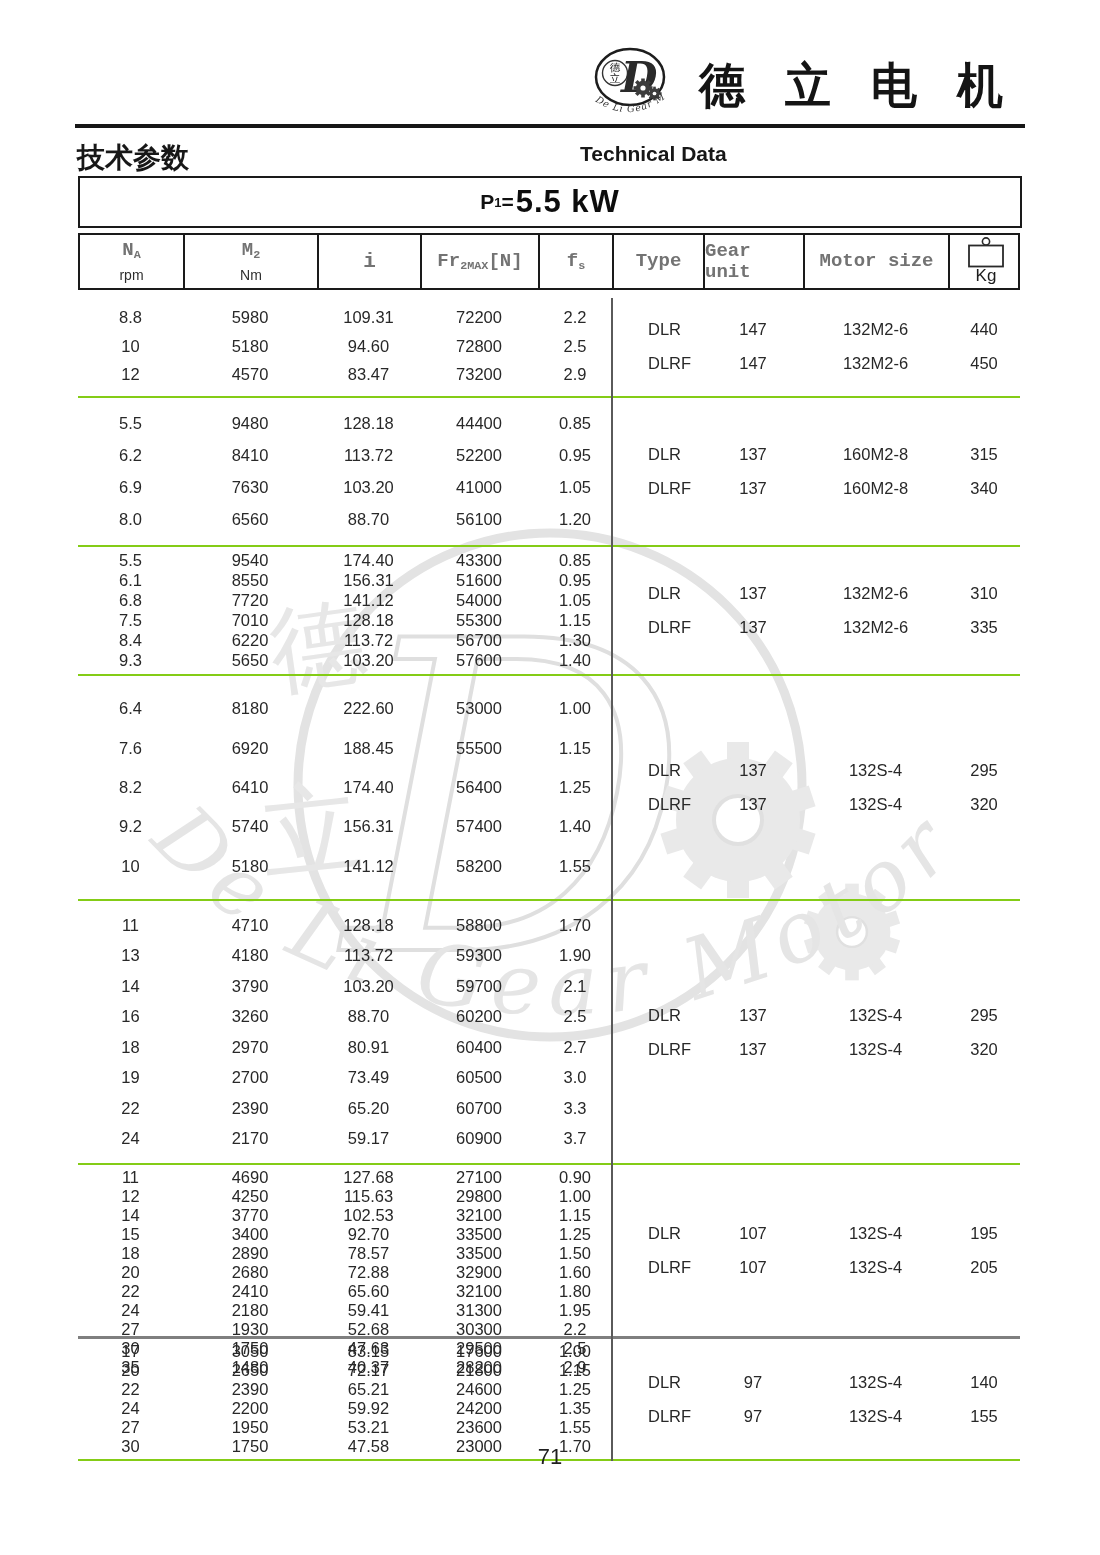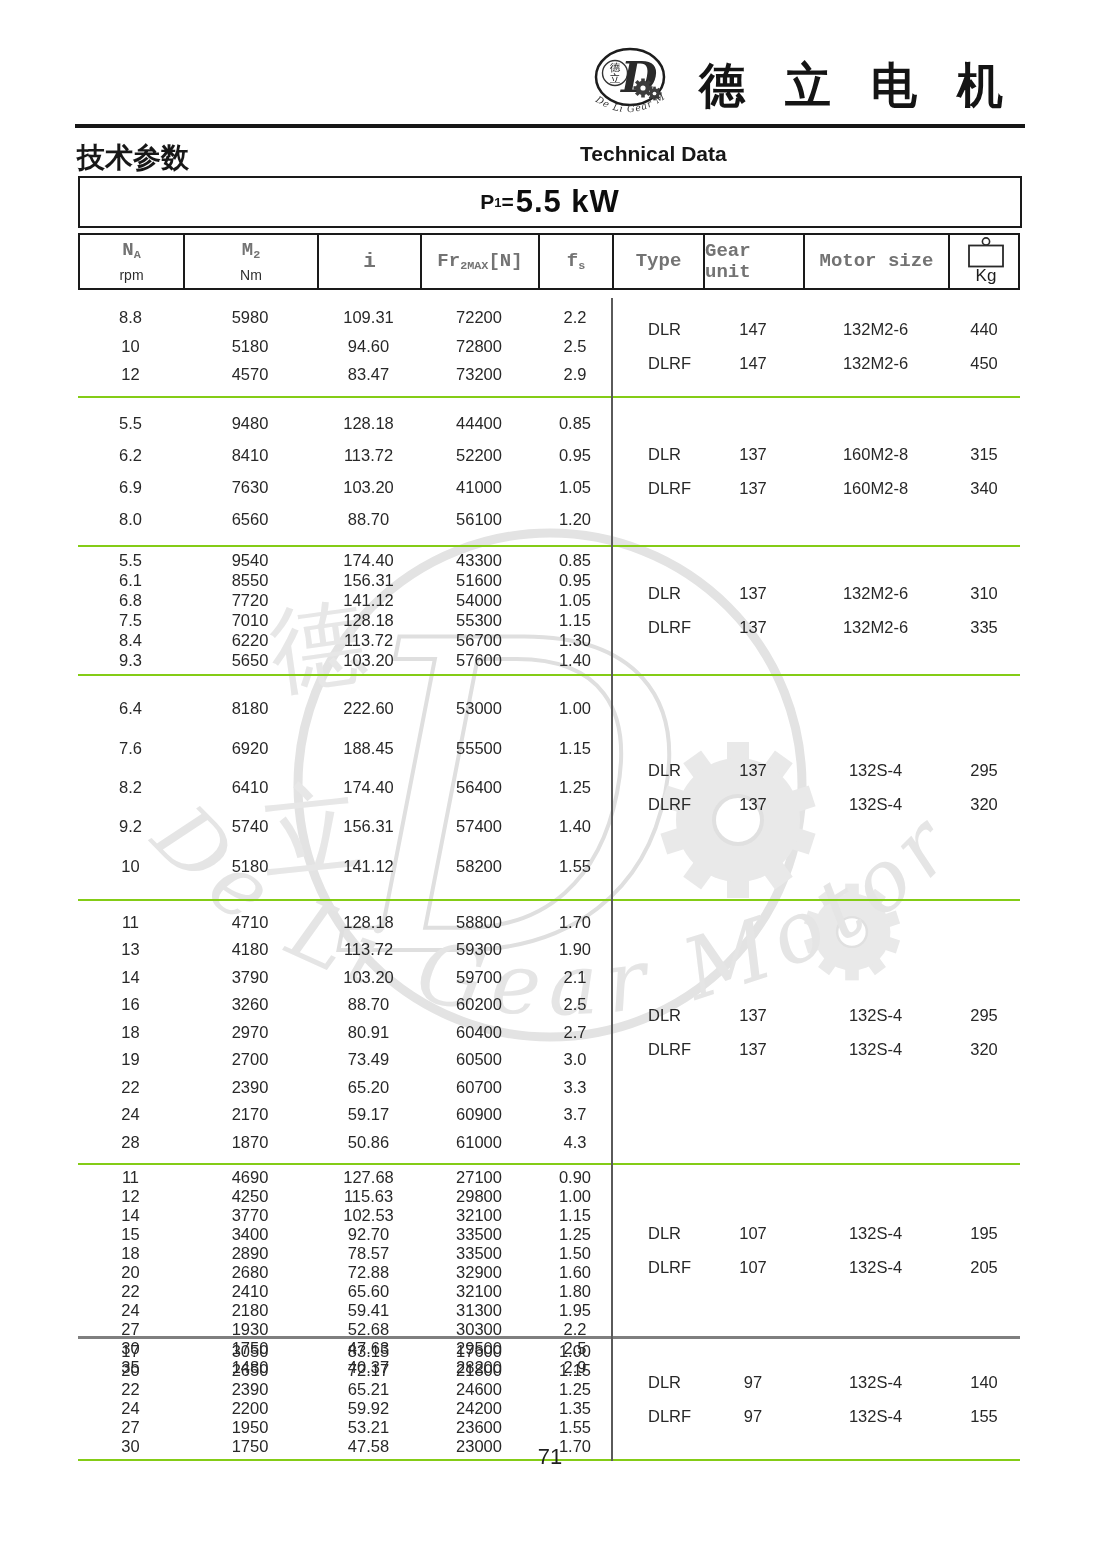--- a/index.html
+++ b/index.html
@@ -451,27 +451,20 @@
             <div class="dcell">60700</div>
             <div class="dcell">3.3</div>
           </div>
           <div class="drow">
             <div class="dcell">24</div>
             <div class="dcell">2170</div>
             <div class="dcell">59.17</div>
             <div class="dcell">60900</div>
             <div class="dcell">3.7</div>
           </div>
-          <div class="drow">
-            <div class="dcell">28</div>
-            <div class="dcell">1870</div>
-            <div class="dcell">50.86</div>
-            <div class="dcell">61000</div>
-            <div class="dcell">4.3</div>
-          </div>
         </div>
         <div class="group-right">
           <div class="vrow">
             <div class="vcell type-cell">DLR</div>
             <div class="vcell">137</div>
             <div class="vcell">132S-4</div>
             <div class="vcell">295</div>
           </div>
           <div class="vrow">
             <div class="vcell type-cell">DLRF</div>

